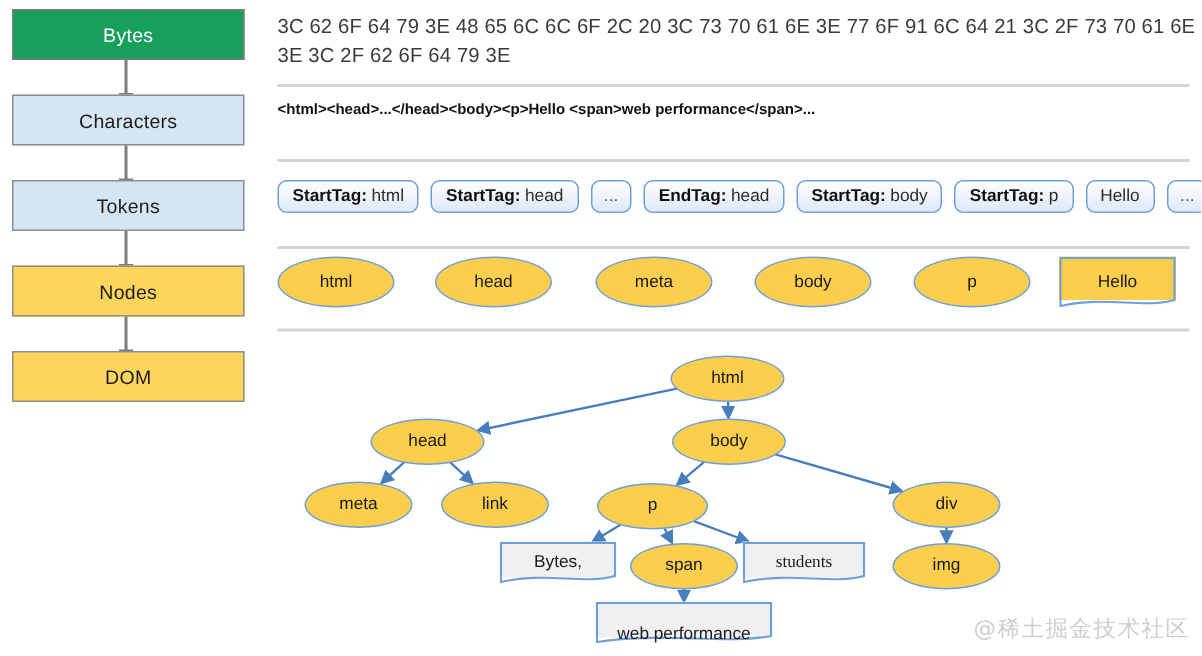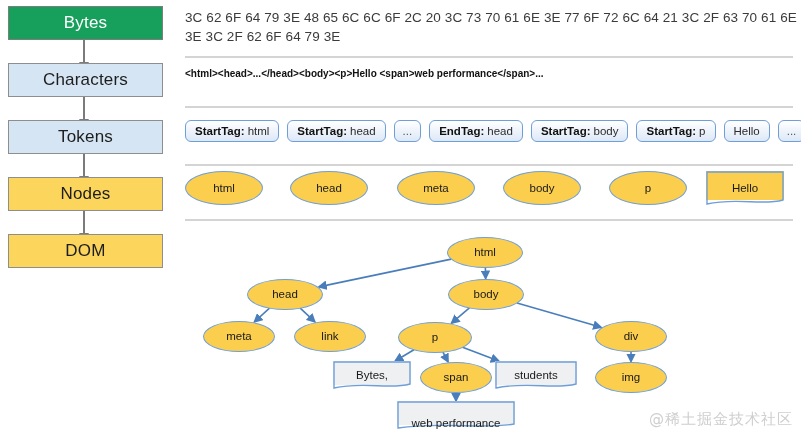--- a/index.html
+++ b/index.html
@@ -22,21 +22,21 @@
   .flow-box {
     position: absolute;
     left: 8px;
     width: 155px;
     height: 34px;
     box-sizing: border-box;
     border: 1px solid #9a9a9a;
     display: flex;
     align-items: center;
     justify-content: center;
-    font-size: 17px;
+    font-size: 13px;
     color: #1d1d1d;
     letter-spacing: .2px;
   }
   .flow-box.green {
     background: #17a05c;
     border-color: #7d7d7d;
     color: #ffffff;
   }
   .flow-box.blue {
     background: #d6e5f3;
@@ -222,21 +222,21 @@
     <div class="flow-box yellow" style="top:177px;">
         <span>Nodes</span>
       </div>
     <div class="flow-arrow" style="top:211px; height:23px;"></div>
 
     <div class="flow-box yellow" style="top:234px;">
         <span>DOM</span>
       </div>
   </div>
 
-  <div class="bytes-text">3C 62 6F 64 79 3E 48 65 6C 6C 6F 2C 20 3C 73 70 61 6E 3E 77 6F 72 6C 64 21 3C 2F 63 70 61 6E 3E 3C 2F 62 6F 64 79 3E</div>
+  <div class="bytes-text">3C 62 6F 64 79 3E 48 65 6C 6C 6F 2C 20 3C 73 70 61 6E 3E 77 6F 91 6C 64 21 3C 2F 73 70 61 6E 3E 3C 2F 62 6F 64 79 3E</div>
 
   <div class="divider" style="top:56px;"></div>
 
   <div class="chars-text">&lt;html&gt;&lt;head&gt;...&lt;/head&gt;&lt;body&gt;&lt;p&gt;Hello &lt;span&gt;web performance&lt;/span&gt;...</div>
 
   <div class="divider" style="top:106px;"></div>
 
   <div class="tokens-row" id="tokens-row">
       <div class="token">
         <b>StartTag:</b>
@@ -341,21 +341,21 @@
       <div class="tree-node txt" style="left: 333px; top: 361px; width: 78px; height: 28px; border: none; background: transparent;">
         <div style="position: absolute; left: 0px; top: 0px; width: 78px; height: 24px; background: rgb(238, 240, 242);"></div>
         <svg width="78" height="28" viewBox="0 0 78 28" style="position: absolute; left: 0px; top: 0px;">
           <path d="M1,1 L77,1 L77,23 C56.16,29 31.200000000000003,20 1,27 Z" fill="none" stroke="#6f9fd8" stroke-width="1.4"></path>
         </svg>
         <span style="position: relative; z-index: 2;">Bytes,</span>
       </div>
       <div class="tree-node ell" style="left: 420px; top: 361.5px; width: 72px; height: 31px;">
         <span style="position: relative; z-index: 2;">span</span>
       </div>
-      <div class="tree-node txt" style="left: 495px; top: 361px; width: 82px; height: 28px; border: none; background: transparent;">
+      <div class="tree-node txt" style="left: 495px; top: 361px; width: 82px; height: 28px; border: none; background: transparent; font-family: Liberation Serif, serif;">
         <div style="position: absolute; left: 0px; top: 0px; width: 82px; height: 24px; background: rgb(238, 240, 242);"></div>
         <svg width="82" height="28" viewBox="0 0 82 28" style="position: absolute; left: 0px; top: 0px;">
           <path d="M1,1 L81,1 L81,23 C59.04,29 32.800000000000004,20 1,27 Z" fill="none" stroke="#6f9fd8" stroke-width="1.4"></path>
         </svg>
         <span style="position: relative; z-index: 2;">students</span>
       </div>
       <div class="tree-node ell" style="left: 595px; top: 361.5px; width: 72px; height: 31px;">
         <span style="position: relative; z-index: 2;">img</span>
       </div>
       <div class="tree-node txt" style="left: 397px; top: 401px; width: 118px; height: 28px; border: none; background: transparent; align-items: flex-end;">

